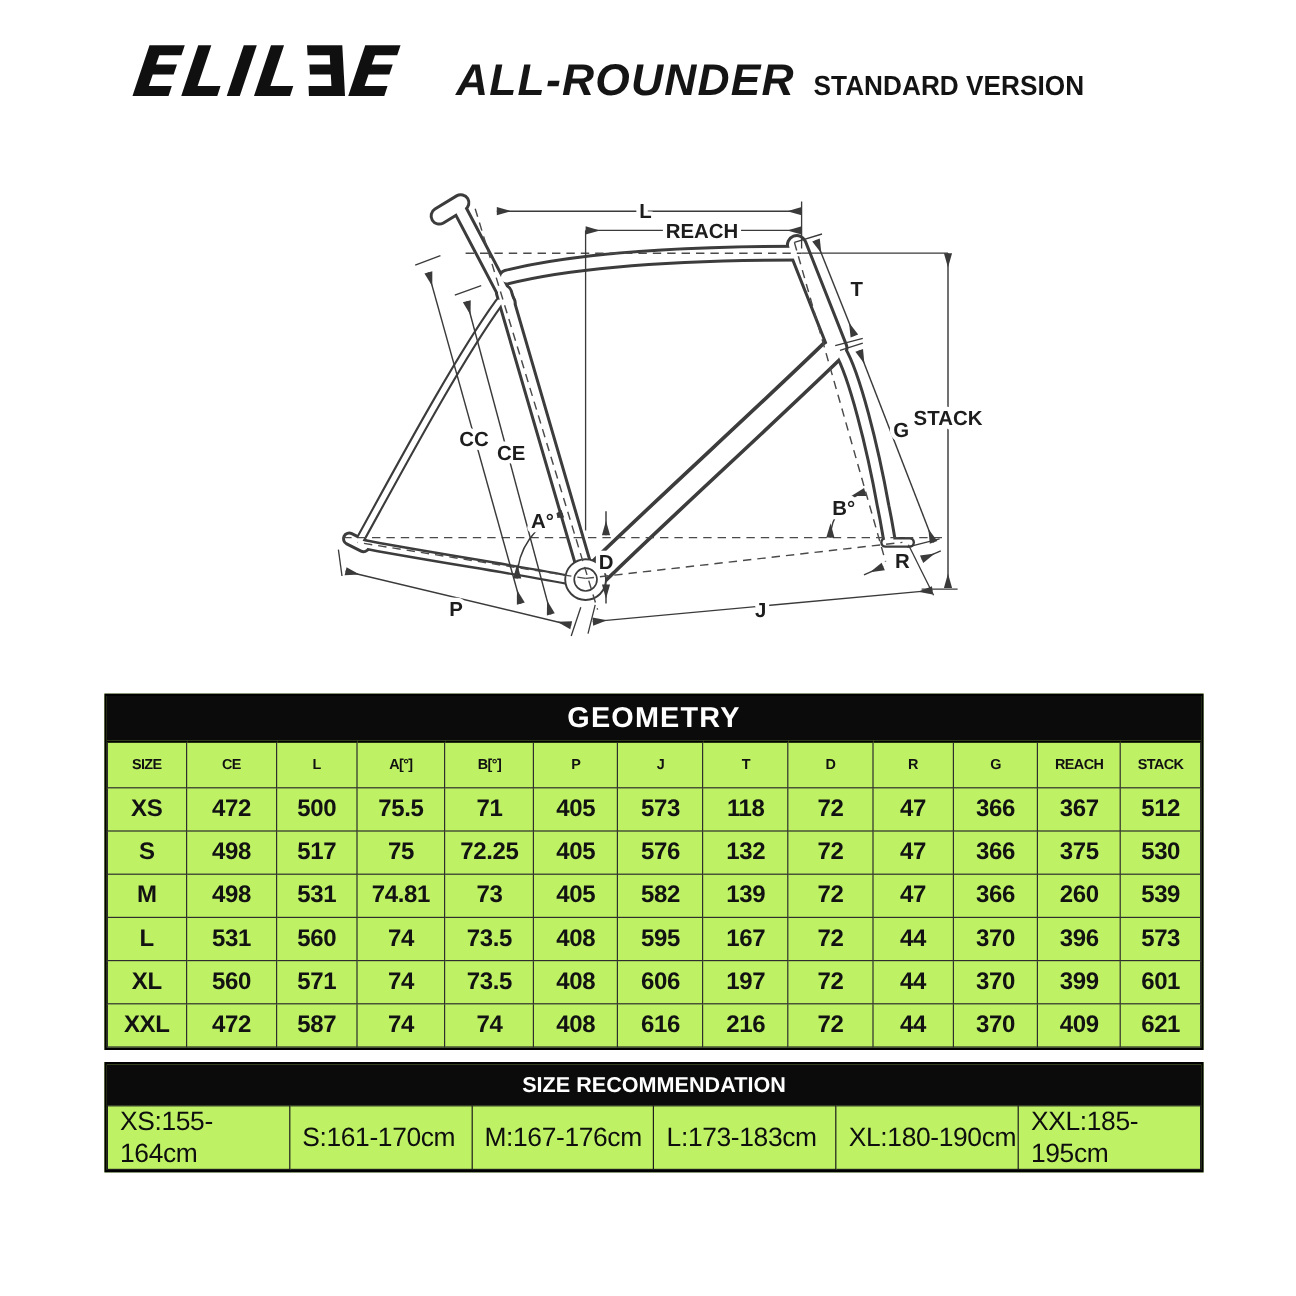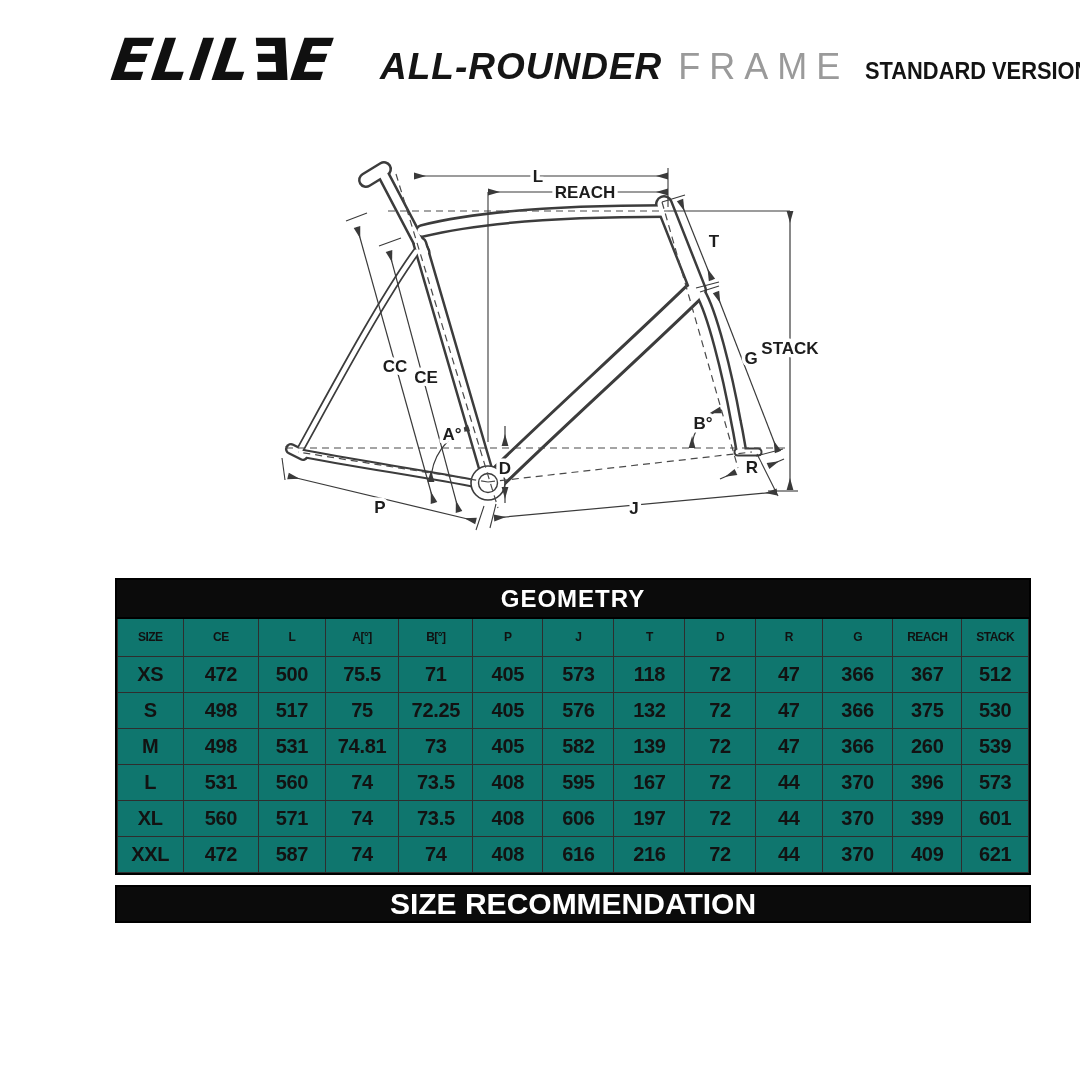--- a/index.html
+++ b/index.html
@@ -20,41 +20,40 @@
   .diagram { position:absolute; left:268px; top:142px; width:560px; height:400px; }
   .dl { font:bold 17px "Liberation Sans", sans-serif; fill:#1d1d1d; text-anchor:middle;
         paint-order:stroke; stroke:#ffffff; stroke-width:7px; stroke-linejoin:round; }
   .frameB { stroke:#3c3c3c; fill:none; stroke-linecap:round; stroke-linejoin:round; }
   .frameW { stroke:#ffffff; fill:none; stroke-linecap:round; stroke-linejoin:round; }
   .dash { stroke:#4a4a4a; stroke-width:1.2; fill:none; stroke-dasharray:7 5; }
   .dim  { stroke:#3a3a3a; stroke-width:1.2; fill:none; }
   .thin { stroke:#3a3a3a; stroke-width:1.1; fill:none; }
 
   
-  .tablewrap { position:absolute; left:87px; width:916px; border:2px solid #000; background:#0f766e;margin-left:28px; }
+  .tablewrap { position:absolute; left:87px; width:916px; border:2px solid #000; background:#bef264; }
   .geo { top:578px; }
   .rec { top:885px; }
   .blackbar { background:#0b0b0b; color:#fff; text-align:center; font-weight:bold; }
   .geo .blackbar { height:37px; line-height:37px; font-size:24px; letter-spacing:1px; }
-  .rec .blackbar { height:34px; line-height:34px; font-size:30px; }
+  .rec .blackbar { height:34px; line-height:34px; font-size:18px; }
   table { border-collapse:collapse; width:100%; table-layout:fixed; }
   .geo th { height:38px; font-size:12px; font-weight:bold; color:#111; border:1px solid #2e2e2e; border-top:2px solid #000; text-align:center; letter-spacing:-0.5px; }
   .geo td { height:36px; font-size:20px; font-weight:bold; color:#121212; border:1px solid #2e2e2e; text-align:center; letter-spacing:-0.3px; }
   .rec td { height:37px; font-size:22px; font-weight:normal; color:#0e0e0e; border:1px solid #1d1d1d; text-align:left; padding-left:10px; letter-spacing:-0.3px; }
 </style>
 </head>
 <body>
 
 <div class="page">
 
   <div>
     <div class="brand"><span>ELIL</span><span class="mir">E</span><span>E</span></div>
     <div class="tagline">
       <span class="tag-bold">ALL-ROUNDER</span>
-      <span class="tag-light">FRAME</span>
       <span class="tag-ver">STANDARD VERSION</span>
     </div>
   </div>
 
   <div class="diagram">
     <svg width="560" height="400" viewBox="268 142 560 400">
       <defs>
         <marker id="ar" markerUnits="userSpaceOnUse" markerWidth="14" markerHeight="10" refX="13" refY="5" orient="auto-start-reverse">
           <path d="M1,5 L13,1.6 L13,8.4 Z" fill="#3a3a3a"></path>
         </marker>
@@ -275,15 +274,27 @@
             <td>370</td>
             <td>409</td>
             <td>621</td>
           </tr>
         </tbody>
     </table>
   </div>
 
   <div class="tablewrap rec">
     <div class="blackbar">SIZE RECOMMENDATION</div>
+    <table>
+      <tbody>
+          <tr>
+            <td>XS:155-164cm</td>
+            <td>S:161-170cm</td>
+            <td>M:167-176cm</td>
+            <td>L:173-183cm</td>
+            <td>XL:180-190cm</td>
+            <td>XXL:185-195cm</td>
+          </tr>
+        </tbody>
+    </table>
   </div>
 
 </div>
 
 </body></html>

